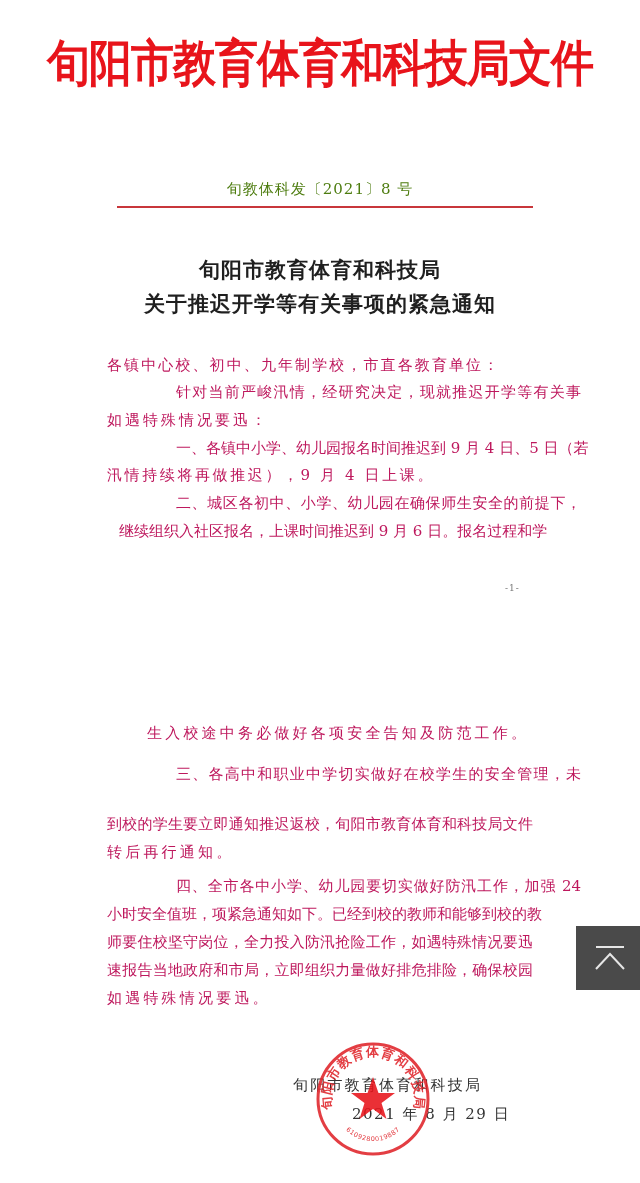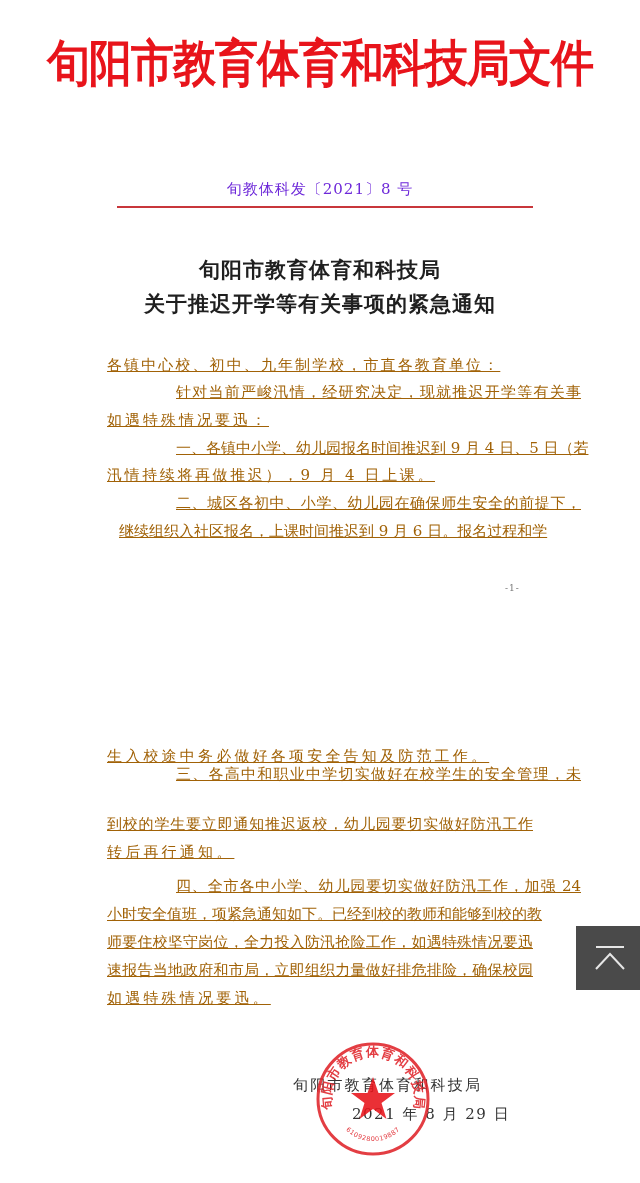--- a/index.html
+++ b/index.html
@@ -11,32 +11,32 @@
     }
     .abs { position: absolute; }
     .header-title {
       left: 0; width: 640px; top: 28px; text-align: center;
       font-family: "DejaVu Serif", serif; font-weight: bold;
       font-size: 43px; line-height: 60px; color: #e8141b;
       letter-spacing: -1px; transform: scaleY(1.15); transform-origin: top center;
     }
     .doc-number {
       left: 0; width: 640px; top: 180px; text-align: center;
-      font-size: 15px; color: #6d28d9; letter-spacing: 1px;
+      font-size: 15px; color: #4d7c0f; letter-spacing: 1px;
     }
     .red-rule {
       left: 117px; width: 416px; top: 206px; height: 2px; background: #c8363b;
     }
     .main-title {
       left: 0; width: 640px; text-align: center;
       font-size: 21px; font-weight: bold; color: #1f1f1f; letter-spacing: 1px;
     }
     .line {
       left: 107px; width: 426px; font-size: 15px; line-height: 20px;
-      color: #a16207; white-space: nowrap; letter-spacing: 3.4px; text-decoration: underline;
+      color: #be185d; white-space: nowrap; letter-spacing: 3.4px;
     }
     .line.indent { left: 128px; width: 405px; margin-left: 48px; }
     .line.just { text-align: justify; text-align-last: justify; letter-spacing: 0; }
     .page-num {
       left: 505px; top: 583px; font-size: 9px; color: #777; letter-spacing: 1px;
     }
     .signature { left: 293px; top: 1076px; font-size: 15px; color: #333; letter-spacing: 2.2px; white-space: nowrap; }
     .sign-date { left: 320px; top: 1105px; font-size: 15px; color: #333; letter-spacing: 1.5px; white-space: nowrap; margin-left: 32px; }
     .seal { left: 315px; top: 1041px; width: 116px; height: 116px; opacity: 0.88; }
     .back-top {
@@ -58,23 +58,23 @@
 <div class="abs line" style="top:355px; letter-spacing:2.1px;">各镇中心校、初中、九年制学校，市直各教育单位：</div>
 <div class="abs line indent just" style="top:382px;">针对当前严峻汛情，经研究决定，现就推迟开学等有关事</div>
 <div class="abs line" style="top:410px; letter-spacing:3px;">如遇特殊情况要迅：</div>
 <div class="abs line indent just" style="top:438px;">一、各镇中小学、幼儿园报名时间推迟到 9 月 4 日、5 日（若</div>
 <div class="abs line" style="top:465px; letter-spacing:2.6px;">汛情持续将再做推迟），9 月 4 日上课。</div>
 <div class="abs line indent just" style="top:493px;">二、城区各初中、小学、幼儿园在确保师生安全的前提下，</div>
 <div class="abs line just" style="top:521px;margin-left:12px;">继续组织入社区报名，上课时间推迟到 9 月 6 日。报名过程和学</div>
 
 <div class="abs page-num">-1-</div>
 
-<div class="abs line" style="top:746px; letter-spacing:3.2px;">生入校途中务必做好各项安全告知及防范工作。</div>
+<div class="abs line" style="top:723px; letter-spacing:3.2px;margin-left:40px;">生入校途中务必做好各项安全告知及防范工作。</div>
 <div class="abs line indent just" style="top:764px;">三、各高中和职业中学切实做好在校学生的安全管理，未</div>
-<div class="abs line just" style="top:814px;">到校的学生要立即通知推迟返校，幼儿园要切实做好防汛工作</div>
+<div class="abs line just" style="top:814px;">到校的学生要立即通知推迟返校，旬阳市教育体育和科技局文件</div>
 <div class="abs line" style="top:842px; letter-spacing:3.2px;">转后再行通知。</div>
 <div class="abs line indent just" style="top:876px;">四、全市各中小学、幼儿园要切实做好防汛工作，加强 24</div>
 <div class="abs line just" style="top:904px;">小时安全值班，项紧急通知如下。已经到校的教师和能够到校的教</div>
 <div class="abs line just" style="top:932px;">师要住校坚守岗位，全力投入防汛抢险工作，如遇特殊情况要迅</div>
 <div class="abs line just" style="top:960px;">速报告当地政府和市局，立即组织力量做好排危排险，确保校园</div>
 <div class="abs line" style="top:988px; letter-spacing:3.2px;">如遇特殊情况要迅。</div>
 
 <div class="abs signature">旬阳市教育体育和科技局</div>
 <div class="abs sign-date">2021 年 8 月 29 日</div>
 

